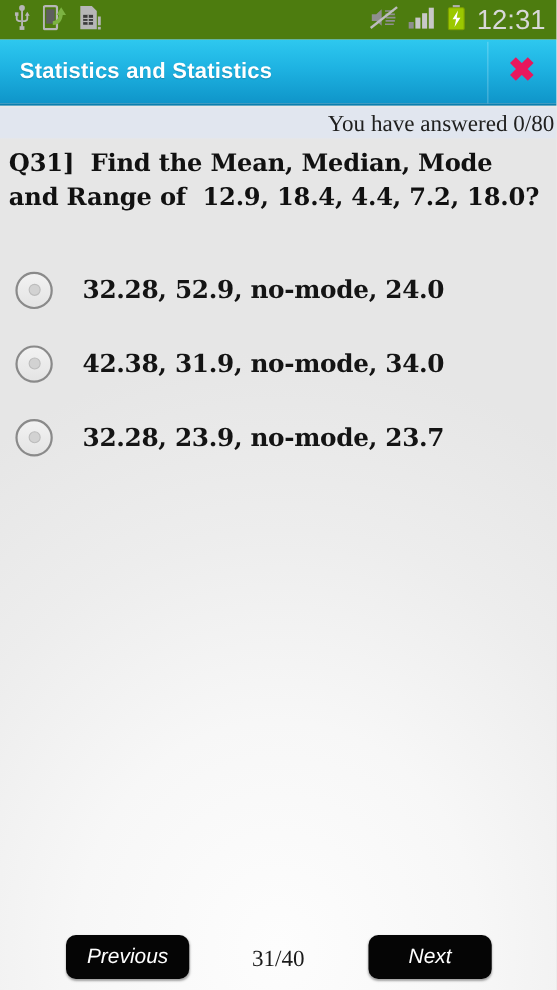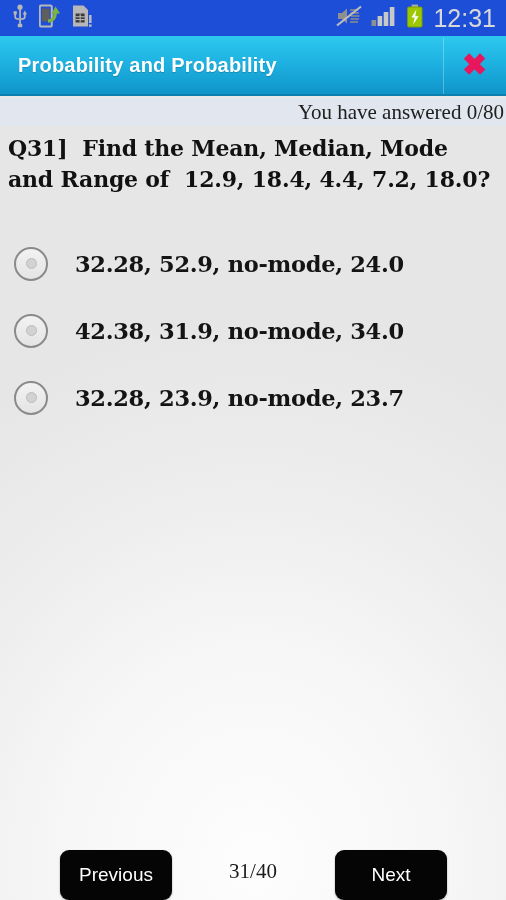--- a/index.html
+++ b/index.html
@@ -19,21 +19,21 @@
     height: 900px;
     overflow: hidden;
   }
 
   
   .statusbar {
     position: absolute;
     top: 0; left: 0;
     width: 506px;
     height: 36px;
-    background: #1d4ed8;
+    background: #4d7c0f;
     display: flex;
     align-items: center;
     box-sizing: border-box;
     padding: 0 10px 0 12px;
   }
   .status-left {
     display: flex;
     align-items: center;
     gap: 11px;
   }
@@ -190,27 +190,28 @@
   .bottomnav {
     position: absolute;
     left: 0;
     bottom: 0;
     width: 506px;
     height: 58px;
   }
   .nav-btn {
     position: absolute;
     top: 8px;
-    height: 50px;
+    height: 40px;
     background: #050505;
     border-radius: 9px;
     display: flex;
     align-items: center;
     justify-content: center;
     box-shadow: 0 1px 2px rgba(0,0,0,0.35);
+    font-style: italic;
   }
   .nav-btn span {
     color: #ffffff;
     font-size: 19px;
     font-family: "Liberation Sans", sans-serif;
   }
   #prev-btn { left: 60px; width: 112px; }
   #next-btn { left: 335px; width: 112px; }
   .page-counter {
     position: absolute;
@@ -292,21 +293,21 @@
           <rect x="1.6" y="3" width="14.4" height="20" rx="1.3" fill="#9bc800"></rect>
           <rect x="1.6" y="3" width="14.4" height="20" rx="1.3" fill="none" stroke="#7c9e00" stroke-width="1"></rect>
           <polygon points="10.4,5.6 5.4,13.6 8.6,13.6 7.2,20.6 12.6,12.2 9.2,12.2" fill="#ffffff"></polygon>
         </svg>
       </span>
       <span class="status-clock">12:31</span>
     </div>
   </div>
 
   <div class="titlebar">
-    <div class="title-text">Probability and Probability</div>
+    <div class="title-text">Statistics and Statistics</div>
     <div class="title-divider"></div>
     <div class="close-btn">
       <span class="close-x">✖</span>
     </div>
   </div>
 
   <div class="answered-strip">
     <span class="answered-text">You have answered 0/80</span>
   </div>
 

